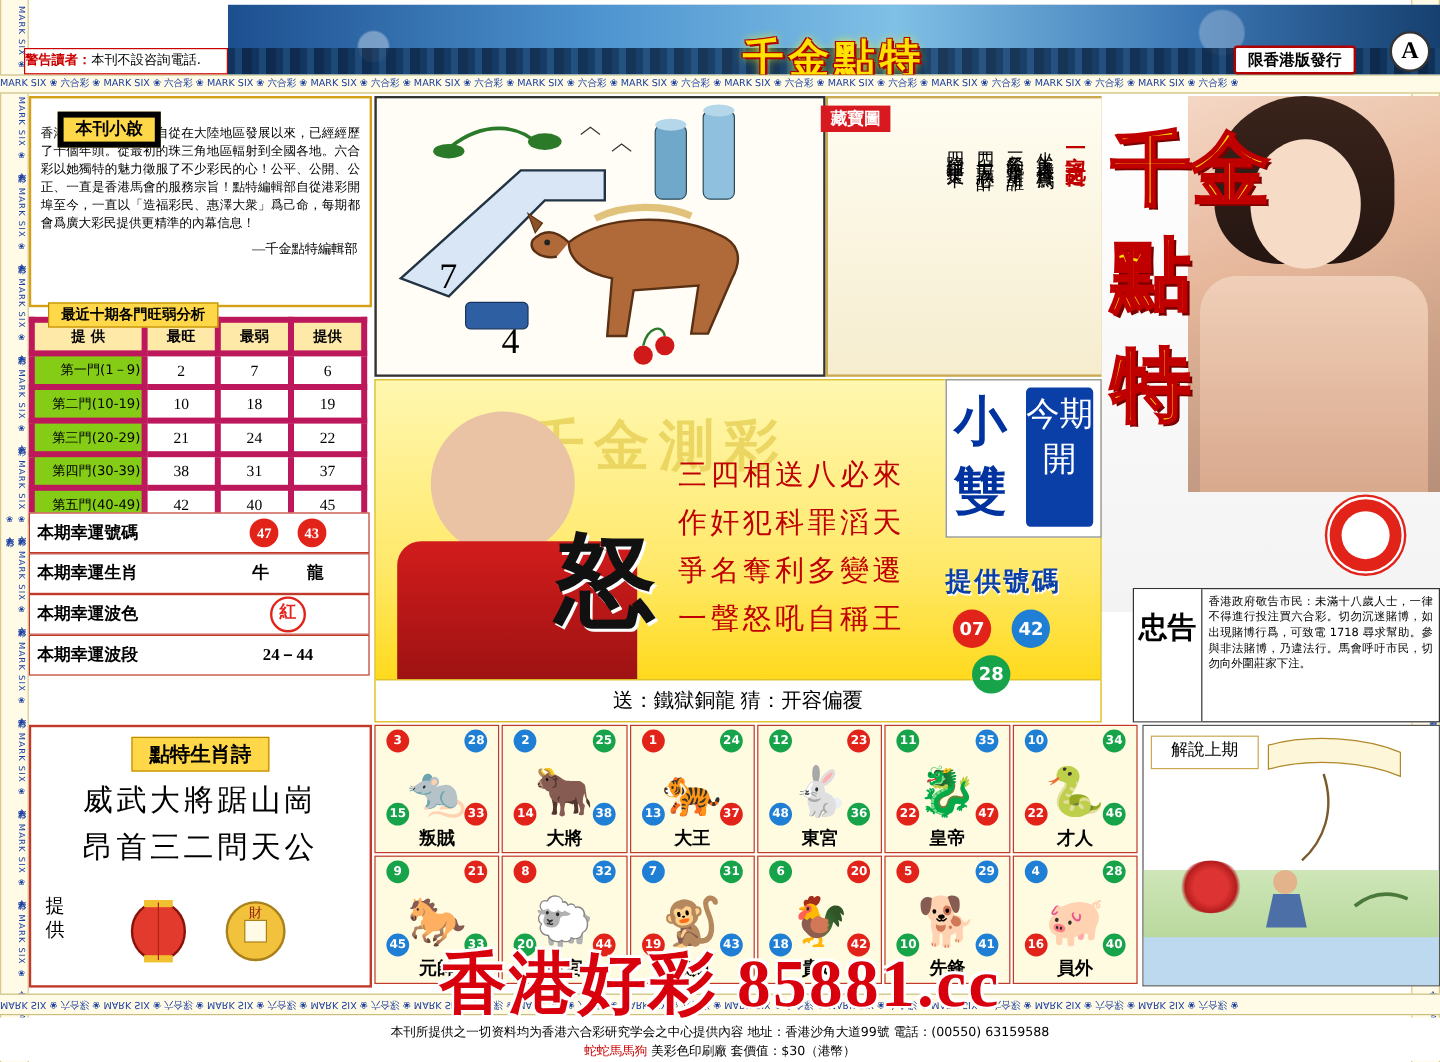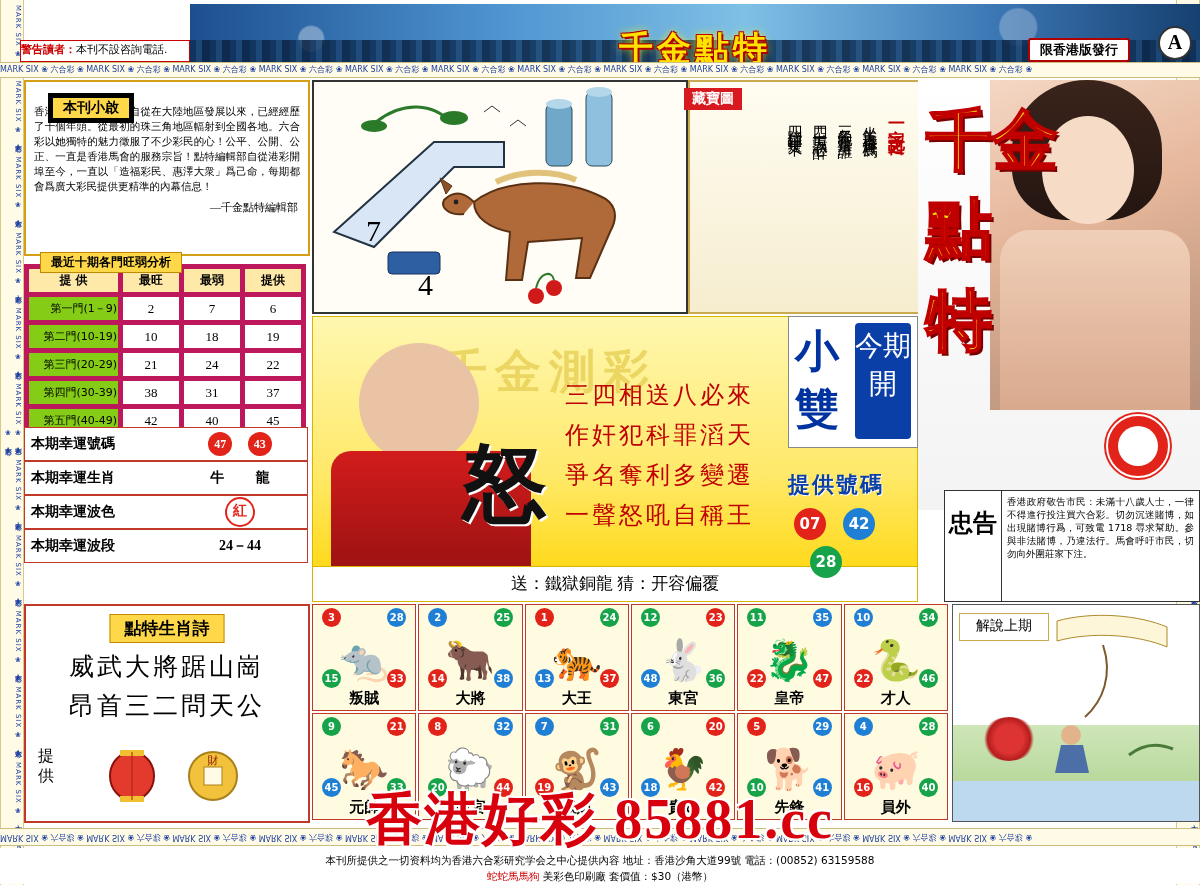--- a/index.html
+++ b/index.html
@@ -593,20 +593,20 @@
       <circle cx="118" cy="130" r="10" fill="#e3b48c"></circle>
       <path d="M108 140 l22 0 l6 28 l-34 0 z" fill="#4c6fa8"></path>
       <path d="M176 150 q20 -16 44 -6" stroke="#4a7a3a" stroke-width="3" fill="none"></path>
     </svg>
     <div class="ban">解說上期</div>
   </div>
 
   <div class="wm">香港好彩 85881.cc</div>
 
   <div class="footer">
-    <div>本刊所提供之一切资料均为香港六合彩研究学会之中心提供內容        地址：香港沙角大道99號        電話：(00852) 63159588</div>
+    <div>本刊所提供之一切资料均为香港六合彩研究学会之中心提供內容        地址：香港沙角大道99號        電話：(00550) 63159588</div>
     <div>
       <span class="red">蛇蛇馬馬狗</span>
       <span>美彩色印刷廠        套價值：$30（港幣）</span>
     </div>
   </div>
 
 </div>
 
 </body></html>

